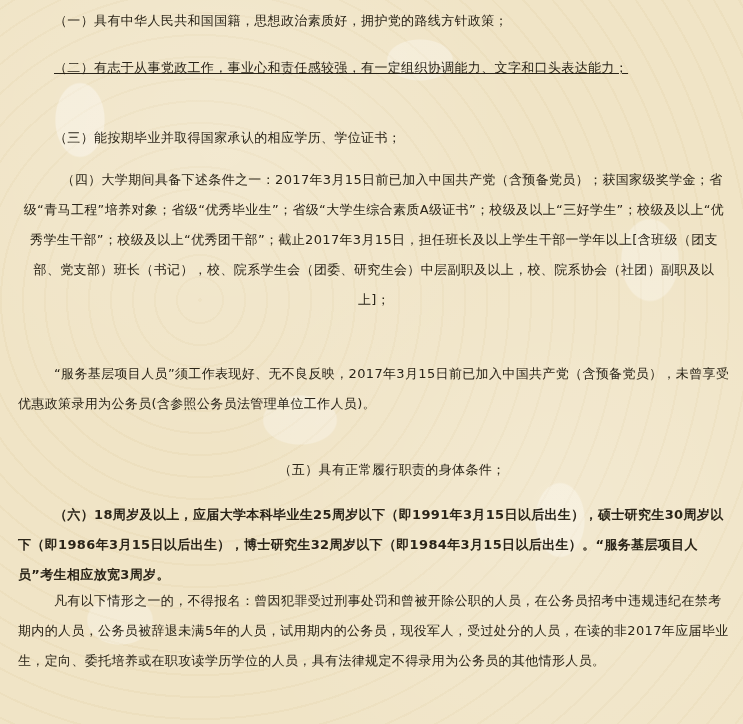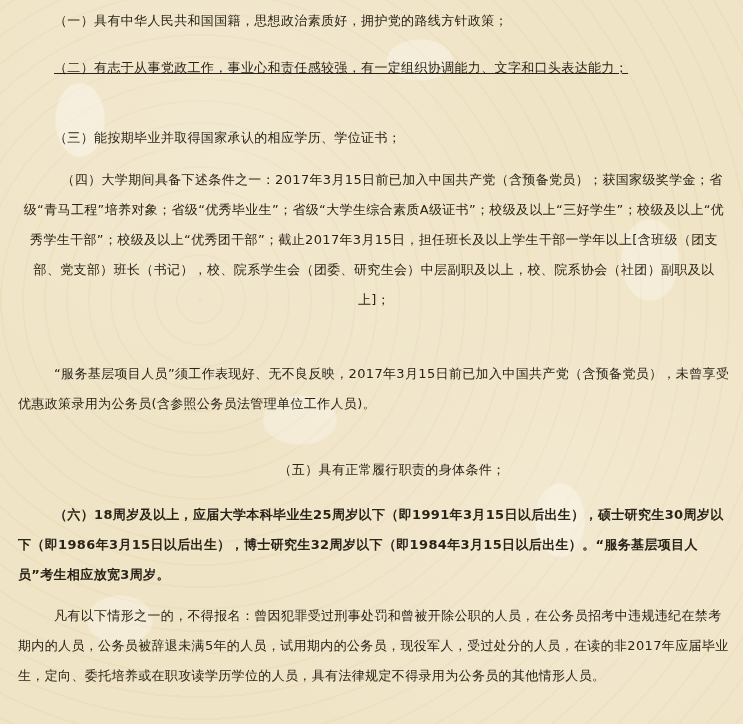--- a/index.html
+++ b/index.html
@@ -34,14 +34,14 @@
 <body>
 
 <div class="doc">
   <p class="para" style="top:6px;">（一）具有中华人民共和国国籍，思想政治素质好，拥护党的路线方针政策；</p>
   <p class="para" style="top:53px;text-decoration:underline;">（二）有志于从事党政工作，事业心和责任感较强，有一定组织协调能力、文字和口头表达能力；</p>
   <p class="para" style="top:123px;">（三）能按期毕业并取得国家承认的相应学历、学位证书；</p>
   <p class="para" style="top:165px;text-align:center;">（四）大学期间具备下述条件之一：2017年3月15日前已加入中国共产党（含预备党员）；获国家级奖学金；省级“青马工程”培养对象；省级“优秀毕业生”；省级“大学生综合素质A级证书”；校级及以上“三好学生”；校级及以上“优秀学生干部”；校级及以上“优秀团干部”；截止2017年3月15日，担任班长及以上学生干部一学年以上[含班级（团支部、党支部）班长（书记），校、院系学生会（团委、研究生会）中层副职及以上，校、院系协会（社团）副职及以上]；</p>
   <p class="para" style="top:359px;">“服务基层项目人员”须工作表现好、无不良反映，2017年3月15日前已加入中国共产党（含预备党员），未曾享受优惠政策录用为公务员(含参照公务员法管理单位工作人员)。</p>
   <p class="para" style="top:455px;text-align:center;">（五）具有正常履行职责的身体条件；</p>
   <p class="para" style="top:500px;font-weight:bold;">（六）18周岁及以上，应届大学本科毕业生25周岁以下（即1991年3月15日以后出生），硕士研究生30周岁以下（即1986年3月15日以后出生），博士研究生32周岁以下（即1984年3月15日以后出生）。“服务基层项目人员”考生相应放宽3周岁。</p>
-  <p class="para" style="top:601px;">凡有以下情形之一的，不得报名：曾因犯罪受过刑事处罚和曾被开除公职的人员，在公务员招考中违规违纪在禁考期内的人员，公务员被辞退未满5年的人员，试用期内的公务员，现役军人，受过处分的人员，在读的非2017年应届毕业生，定向、委托培养或在职攻读学历学位的人员，具有法律规定不得录用为公务员的其他情形人员。</p>
+  <p class="para" style="top:586px;">凡有以下情形之一的，不得报名：曾因犯罪受过刑事处罚和曾被开除公职的人员，在公务员招考中违规违纪在禁考期内的人员，公务员被辞退未满5年的人员，试用期内的公务员，现役军人，受过处分的人员，在读的非2017年应届毕业生，定向、委托培养或在职攻读学历学位的人员，具有法律规定不得录用为公务员的其他情形人员。</p>
 </div>
 
 </body></html>

